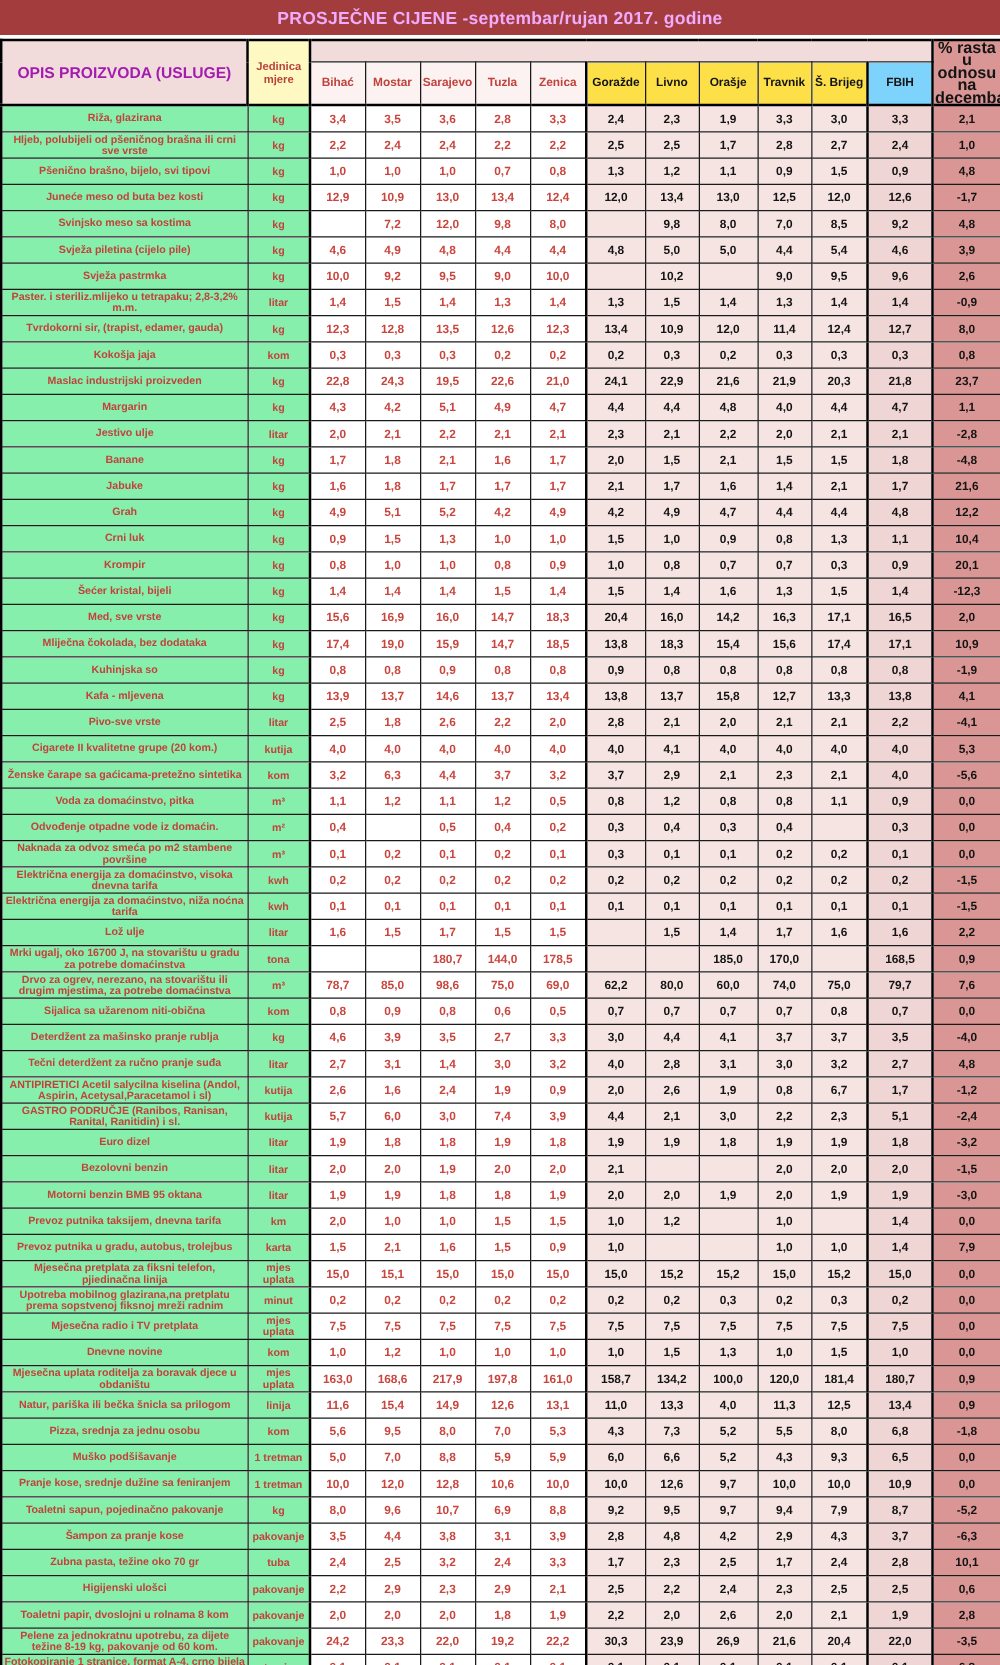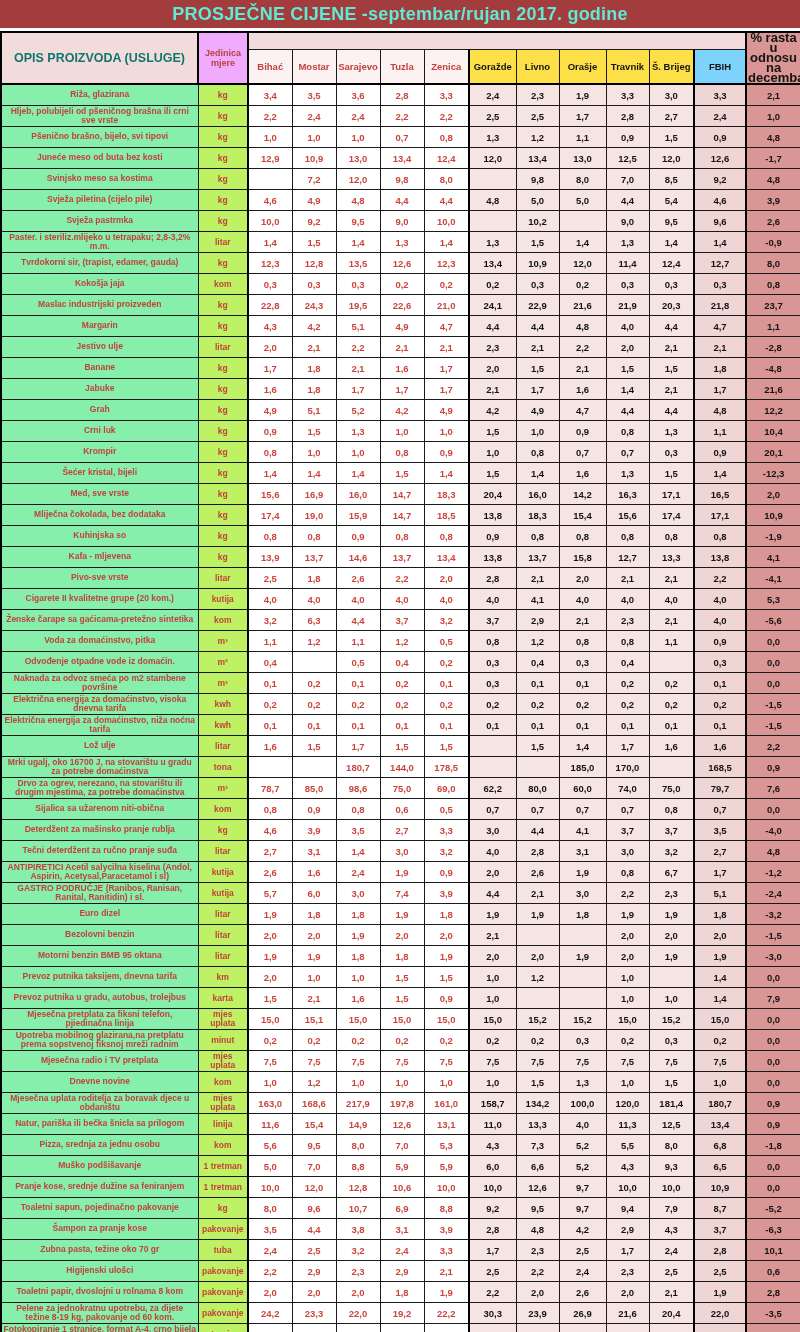--- a/index.html
+++ b/index.html
@@ -1,33 +1,33 @@
 <!DOCTYPE html>
 <html><head>
 <meta charset="utf-8">
 <style>
   html,body{margin:0;padding:0;}
   body{width:800px;height:1332px;overflow:hidden;background:#ffffff;font-family:"Liberation Sans",sans-serif;}
-  .title-bar{height:28px;background:#A33D3D;color:#5eead4;font-weight:bold;font-size:18px;
+  .title-bar{height:28px;background:#A33D3D;color:#f0abfc;font-weight:bold;font-size:14px;
              display:flex;align-items:center;justify-content:center;letter-spacing:.2px;}
   .gap{height:3px;background:#ffffff;}
   table{border-collapse:collapse;table-layout:fixed;width:800px;border:2px solid #000;}
   th,td{border:1px solid #1a1a1a;overflow:hidden;padding:0 1px;text-align:center;vertical-align:middle;}
   thead th{font-weight:bold;}
-  .h-product{background:#F2DCDB;color:#0f766e;font-size:12.5px;}
-  .h-unit{background:#f0abfc;color:#B8423C;font-size:9px;line-height:10px;}
+  .h-product{background:#F2DCDB;color:#a21caf;font-size:12.5px;}
+  .h-unit{background:#fef9c3;color:#B8423C;font-size:9px;line-height:10px;}
   .h-band{background:#F2DCDB;height:13px;}
   .h-city-white{background:#FBF2F1;color:#C2423C;font-size:9.5px;height:27px;}
   .h-city-pink{background:#fde047;color:#141414;font-size:9.5px;}
   .h-fbih{background:#7dd3fc;color:#141414;font-size:9.5px;}
   .h-growth{background:#D99694;color:#141414;font-size:13px;line-height:10px;}
   tbody td{height:20px;font-weight:bold;font-size:9.5px;}
   tbody tr:first-child td{border-top:2px solid #000;}
   td.product{background:#86efac;color:#C2423C;font-size:8.5px;line-height:9.5px;}
-  td.unit{background:#bef264;color:#C2423C;font-size:8.5px;line-height:9px;}
+  td.unit{background:#86efac;color:#C2423C;font-size:8.5px;line-height:9px;}
   .c-white{background:#ffffff;color:#C9463F;}
   .c-pink{background:#F6E4E3;color:#141414;}
   .c-fbih{background:#EFD5D3;color:#141414;}
   .c-growth{background:#D99694;color:#141414;}
   .bl2{border-left:2px solid #000;}
   .br2{border-right:2px solid #000;}
 </style>
 </head>
 <body>
 

